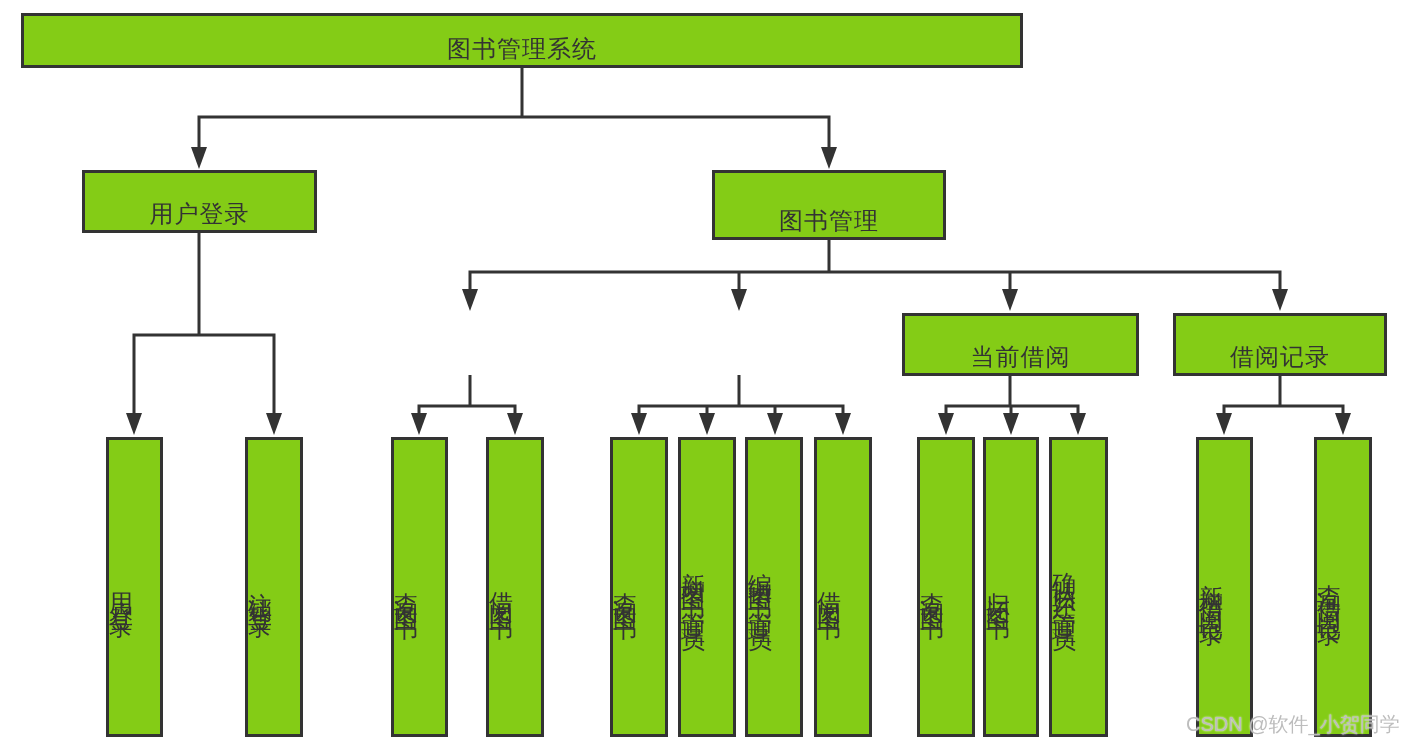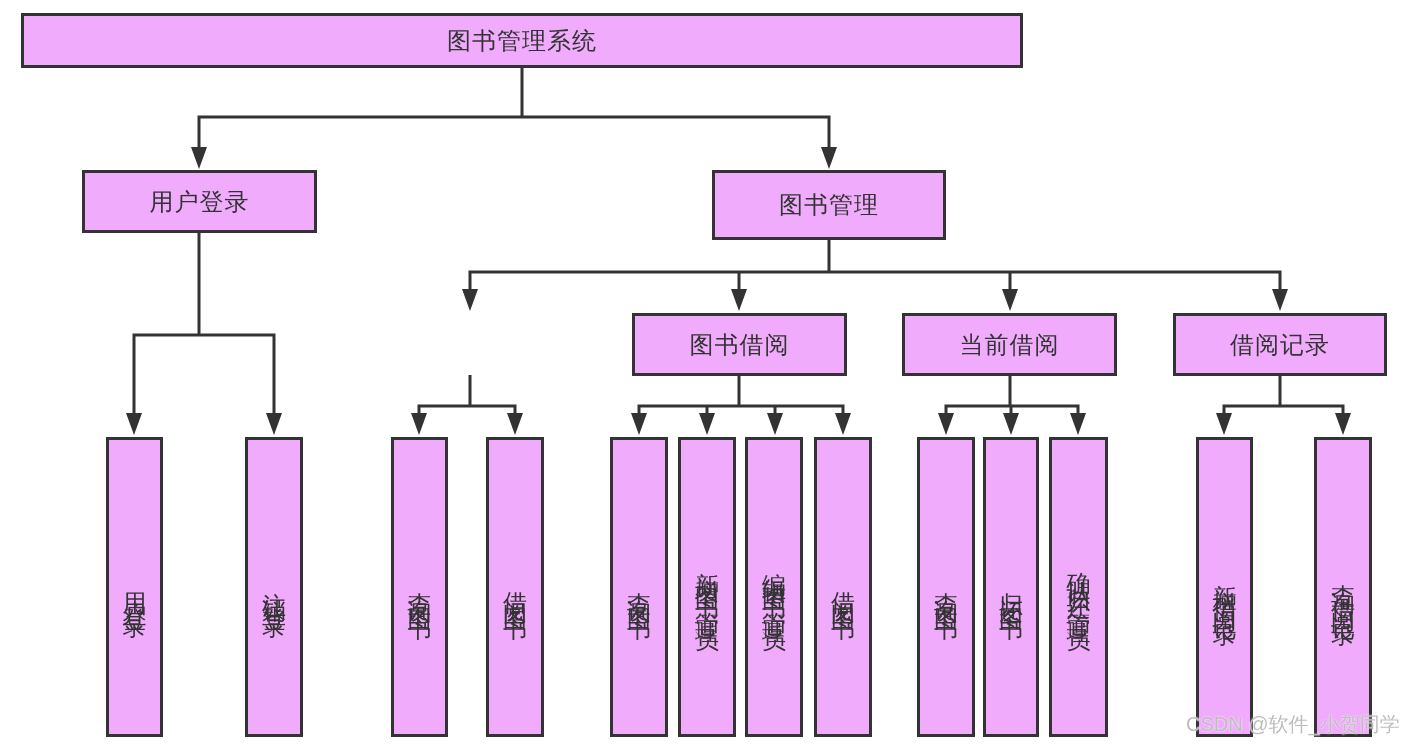--- a/index.html
+++ b/index.html
@@ -2,22 +2,22 @@
 <html><head>
 <meta charset="utf-8">
 <style>
   html,body{margin:0;padding:0;background:#ffffff;}
   .canvas{
     position:relative;width:1405px;height:747px;background:#ffffff;
     font-family:"Liberation Sans","DejaVu Sans",sans-serif;overflow:hidden;
   }
   .wires{position:absolute;left:0;top:0;z-index:1;}
   .node{
-    position:absolute;background:#f0abfc;border:3px solid #333333;
-    box-sizing:border-box;display:flex;align-items:center;justify-content:center;
+    position:absolute;background:#84cc16;border:3px solid #333333;
+    box-sizing:border-box;display:flex;align-items:flex-end;justify-content:center;
     color:#333333;z-index:2;
   }
   .hbox{font-size:24px;letter-spacing:1px;}
   .vbox{
     top:437px;height:300px;
     writing-mode:vertical-rl;text-orientation:mixed;
     font-size:24px;letter-spacing:8px;line-height:1;
     padding-top:4px;
   }
   .vbox span{display:block;}
@@ -81,24 +81,21 @@
     <span>图书管理系统</span>
   </div>
 
   <div class="node hbox" style="left:82px;top:170px;width:235px;height:63px">
     <span>用户登录</span>
   </div>
   <div class="node hbox" style="left:712px;top:170px;width:234px;height:70px">
     <span>图书管理</span>
   </div>
 
-  <div class="node hbox" style="left:632px;top:313px;width:215px;height:63px">
-    <span>图书借阅</span>
-  </div>
-  <div class="node hbox" style="left:902px;top:313px;width:215px;height:63px">
+  <div class="node hbox" style="left:902px;top:313px;width:237px;height:63px">
     <span>当前借阅</span>
   </div>
   <div class="node hbox" style="left:1173px;top:313px;width:214px;height:63px">
     <span>借阅记录</span>
   </div>
 
   <div class="node vbox" style="left:106px;width:57px">
     <span>用户登录</span>
   </div>
   <div class="node vbox" style="left:245px;width:58px">

